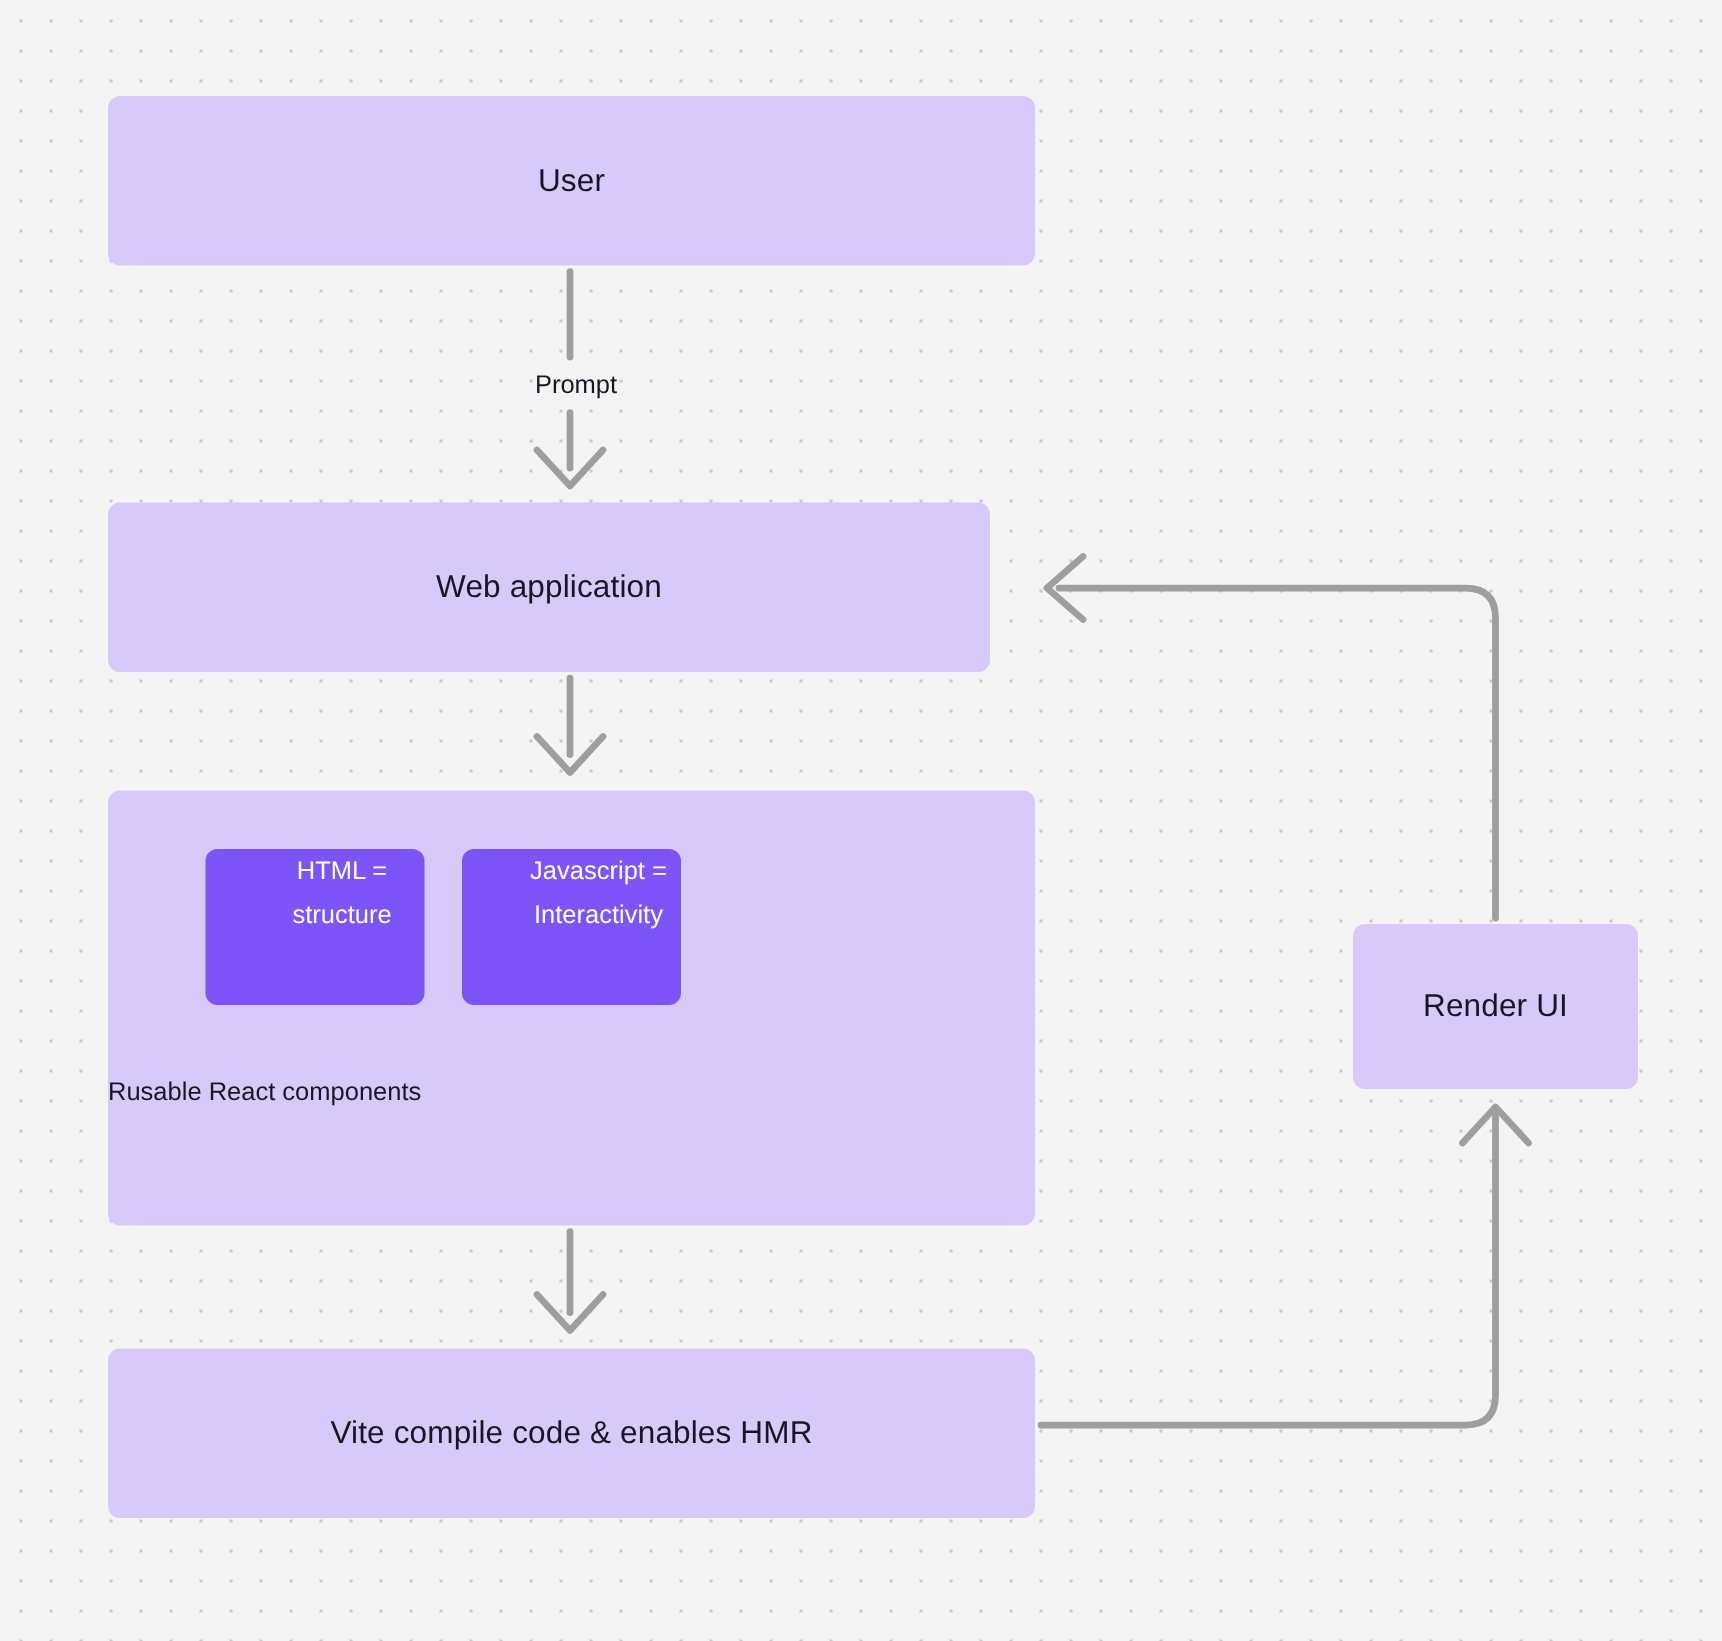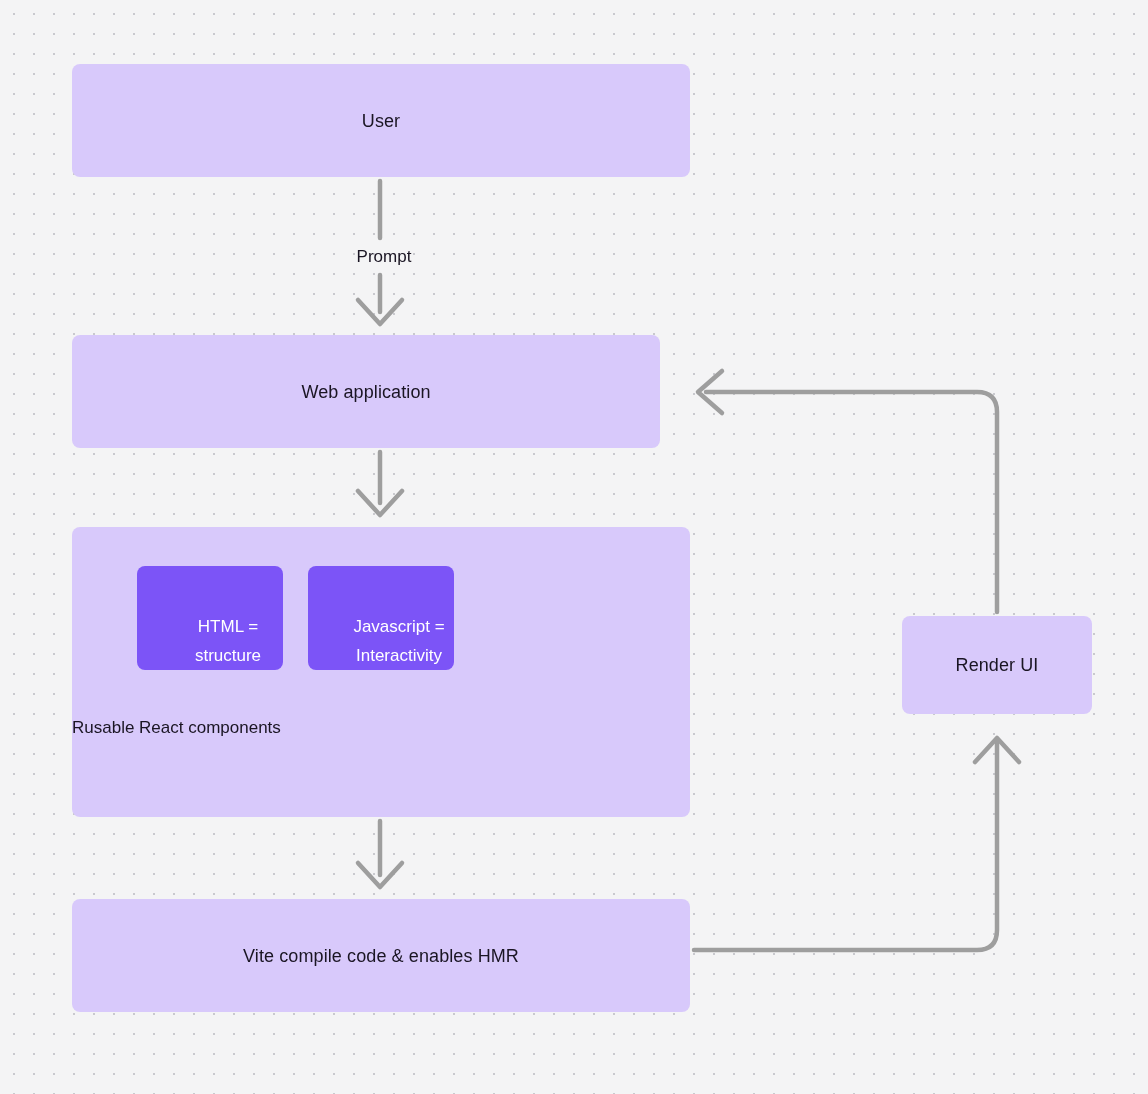--- a/index.html
+++ b/index.html
@@ -45,55 +45,55 @@
     align-items: center;
     justify-content: center;
   }
 
   .node-lav {
     background-color: #d8c9fb;
     color: #1a1523;
   }
 
   .node-label {
-    font-size: 18px;
+    font-size: 21px;
     line-height: 22px;
     color: #1a1523;
     text-align: center;
     letter-spacing: 0.1px;
     white-space: pre-line;
   }
 
   
   #node-user       { left: 72px;  top: 64px;  width: 618px; height: 113px; }
   #node-webapp     { left: 72px;  top: 335px; width: 588px; height: 113px; }
   #node-components { left: 72px;  top: 527px; width: 618px; height: 290px;
                      display: block; }
   #node-vite       { left: 72px;  top: 899px; width: 618px; height: 113px; }
-  #node-render     { left: 902px; top: 616px; width: 190px; height: 98px; }
+  #node-render     { left: 902px; top: 616px; width: 190px; height: 110px; }
 
   
   .chip-row {
     position: absolute;
     left: 65px;
     top: 39px;
     width: 488px;
     height: 104px;
     display: flex;
     gap: 25px;
   }
 
   .chip {
     box-sizing: border-box;
     width: 146px;
     height: 104px;
     border-radius: 8px;
     background-color: #7c54f7;
     display: flex;
-    align-items: flex-end;
+    align-items: flex-start;
     justify-content: center;
     padding-left: 36px;
   }
 
   .chip-label {
     font-size: 17px;
     line-height: 29px;
     color: #ffffff;
     text-align: center;
     white-space: pre-line;

